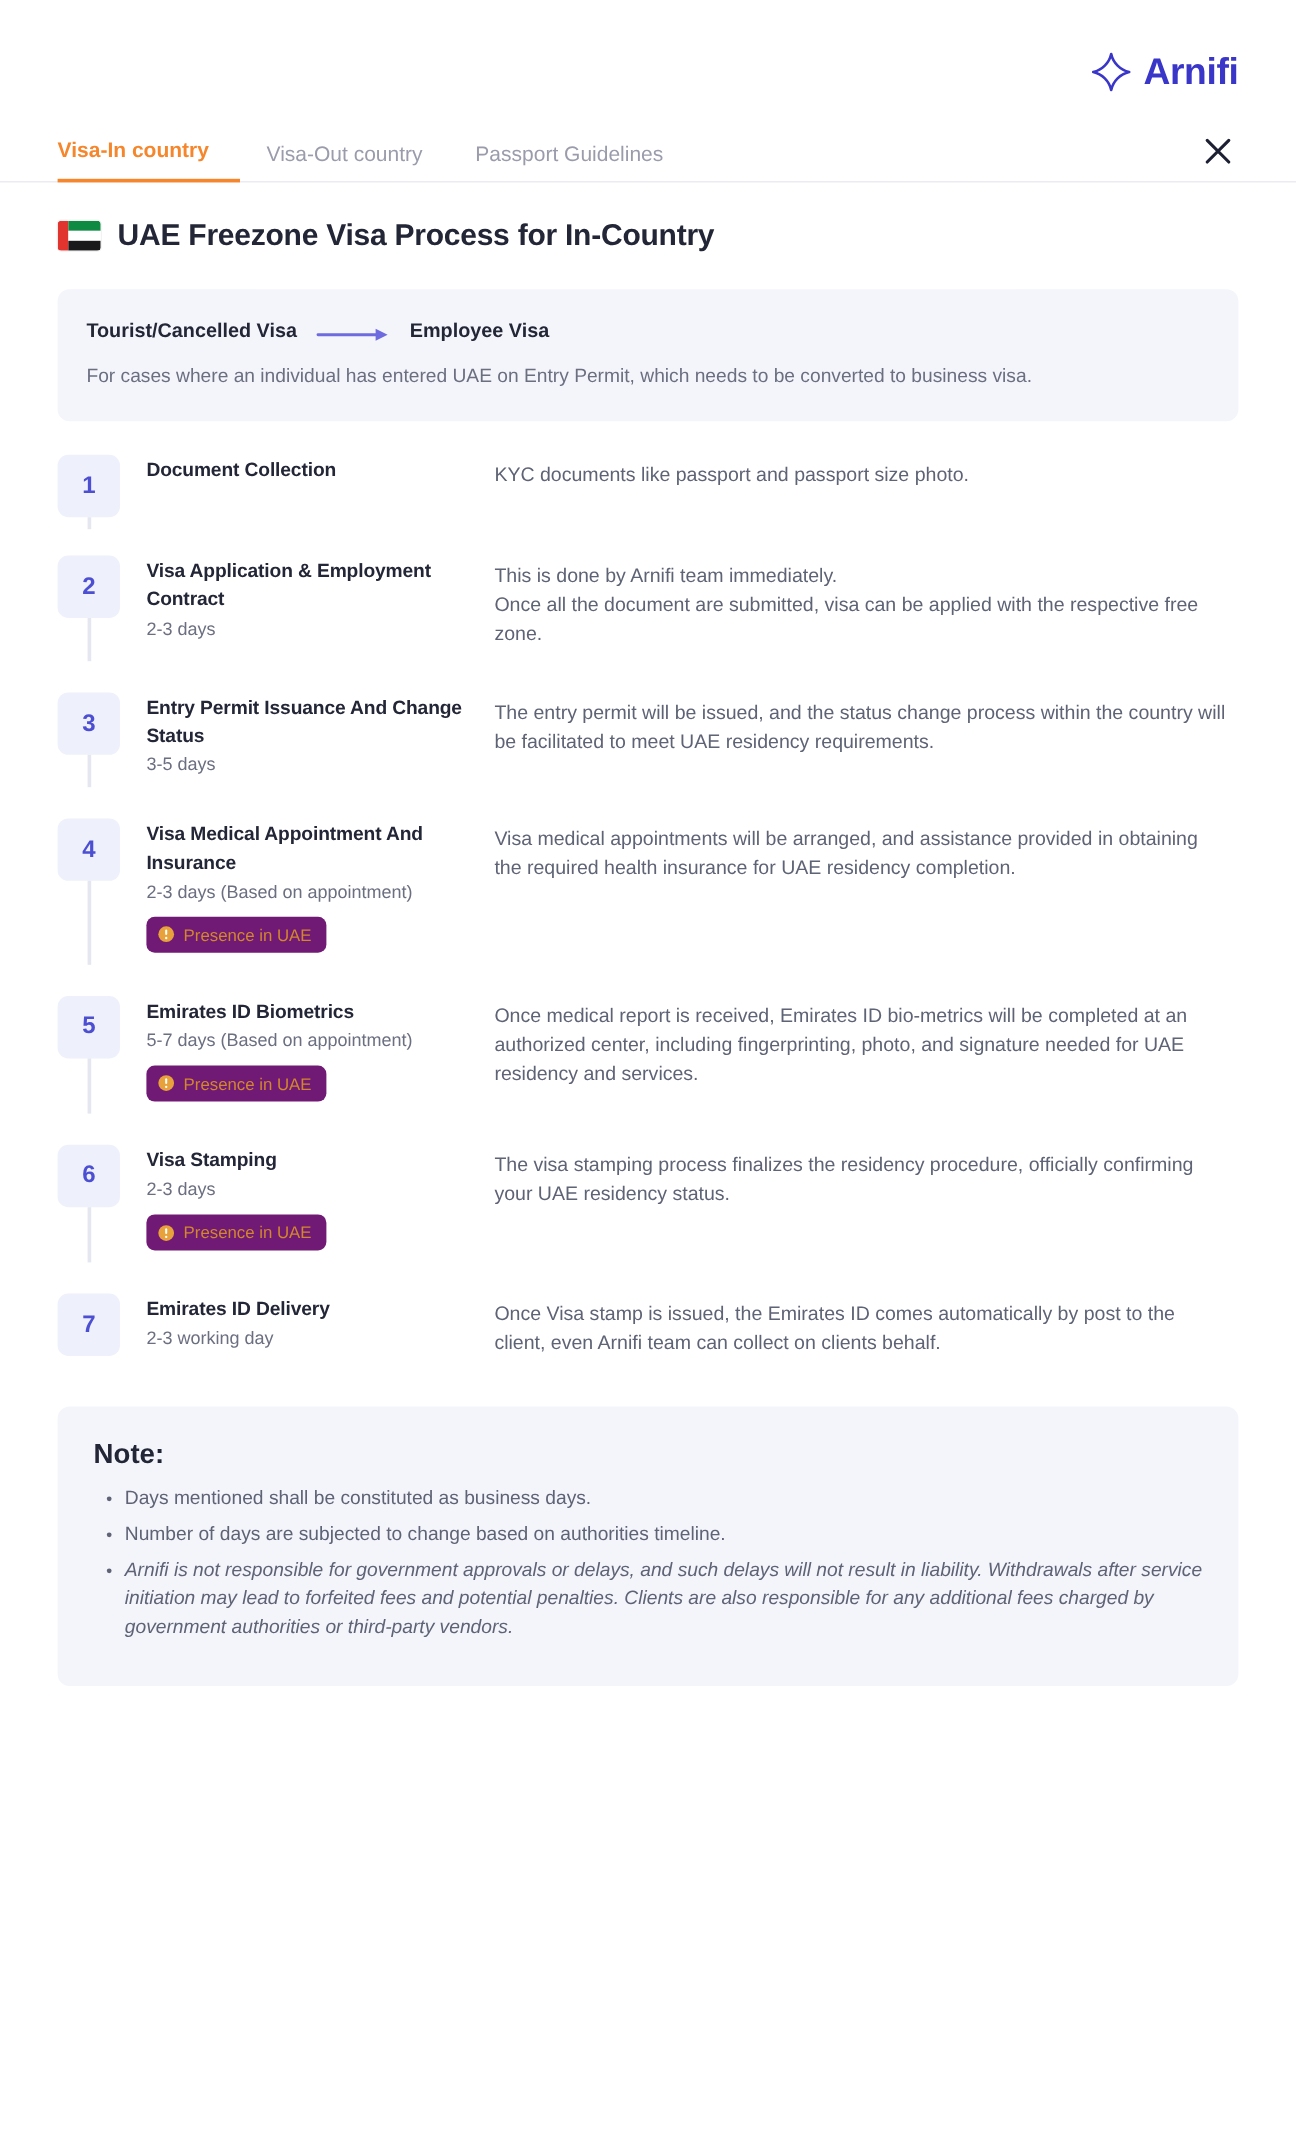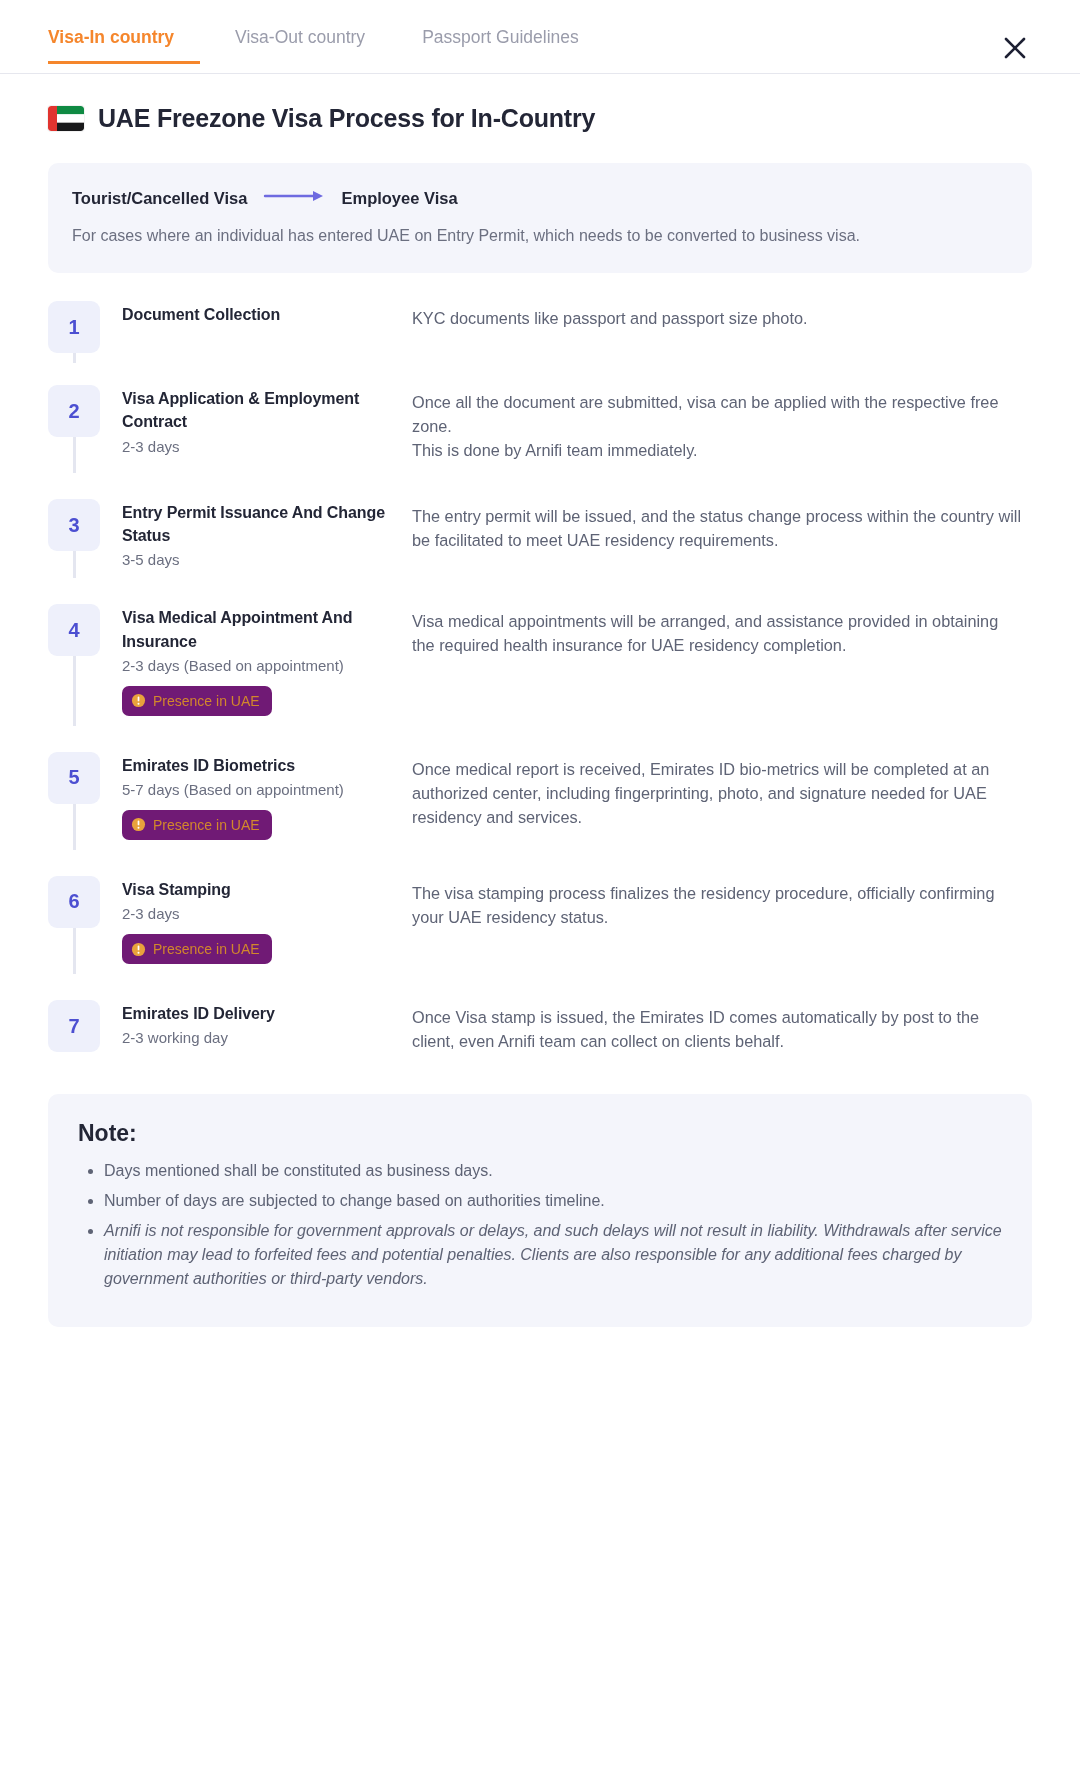--- a/index.html
+++ b/index.html
@@ -49,22 +49,22 @@
     margin-top: 26px;
     padding: 0 48px;
     border-bottom: 1px solid #e6e7ee;
     display: flex;
     align-items: flex-end;
     justify-content: space-between;
     height: 48px;
   }
   .tabs {
     display: flex;
-    align-items: flex-start;
-    gap: 13px;
+    align-items: flex-end;
+    gap: 0;
     height: 100%;
   }
   .tab {
     font-size: 17.5px;
     color: #9a9cab;
     padding: 0 22px 13px 22px;
     cursor: pointer;
     white-space: nowrap;
     position: relative;
     top: 1px;
@@ -107,21 +107,21 @@
 
   
   .callout {
     margin: 30px 48px 0 48px;
     background: #f4f5fb;
     border-radius: 10px;
     padding: 26px 26px 26px 24px;
   }
   .callout-head {
     display: flex;
-    align-items: flex-start;
+    align-items: flex-end;
     gap: 16px;
     font-size: 16.5px;
     font-weight: 700;
     color: #232636;
   }
   .arrow {
     width: 62px; height: 14px;
     display: block;
   }
   .callout-text {
@@ -234,20 +234,30 @@
   }
   .note li.italic {
     font-style: italic;
   }
 </style>
 </head>
 <body>
 
 <div class="page">
 
+  <div class="brand-row">
+    <div class="brand">
+      <span class="brand-mark">
+        <svg class="brand-mark" viewBox="0 0 34 34" xmlns="http://www.w3.org/2000/svg">
+          <path d="M17 2 C18.6 9.4 24.6 15.4 32 17 C24.6 18.6 18.6 24.6 17 32 C15.4 24.6 9.4 18.6 2 17 C9.4 15.4 15.4 9.4 17 2 Z" fill="none" stroke="#3a36c8" stroke-width="2.2" stroke-linejoin="round"></path>
+        </svg>
+      </span>
+      <span class="brand-name">Arnifi</span>
+    </div>
+  </div>
 
   <div class="tabs-bar">
     <div class="tabs">
       <div class="tab active">Visa-In country</div>
       <div class="tab">Visa-Out country</div>
       <div class="tab">Passport Guidelines</div>
     </div>
     <div class="close-btn">
       <svg width="26" height="26" viewBox="0 0 26 26" xmlns="http://www.w3.org/2000/svg">
         <line x1="4" y1="4" x2="22" y2="22" stroke="#1d2033" stroke-width="2.6" stroke-linecap="round"></line>
@@ -300,22 +310,22 @@
     <div class="step" style="margin-bottom:30px;">
       <div class="badge-col">
         <div class="badge">2</div>
         <div class="connector"></div>
       </div>
       <div class="mid-col">
         <div class="step-title">Visa Application &amp; Employment Contract</div>
         <div class="step-duration">2-3 days</div>
       </div>
       <div class="desc-col">
+        <span class="line">This is done by Arnifi team immediately.</span>
         <span class="line">Once all the document are submitted, visa can be applied with the respective free zone.</span>
-        <span class="line">This is done by Arnifi team immediately.</span>
       </div>
     </div>
 
     <div class="step" style="margin-bottom:30px;">
       <div class="badge-col">
         <div class="badge">3</div>
         <div class="connector"></div>
       </div>
       <div class="mid-col">
         <div class="step-title">Entry Permit Issuance And Change Status</div>

